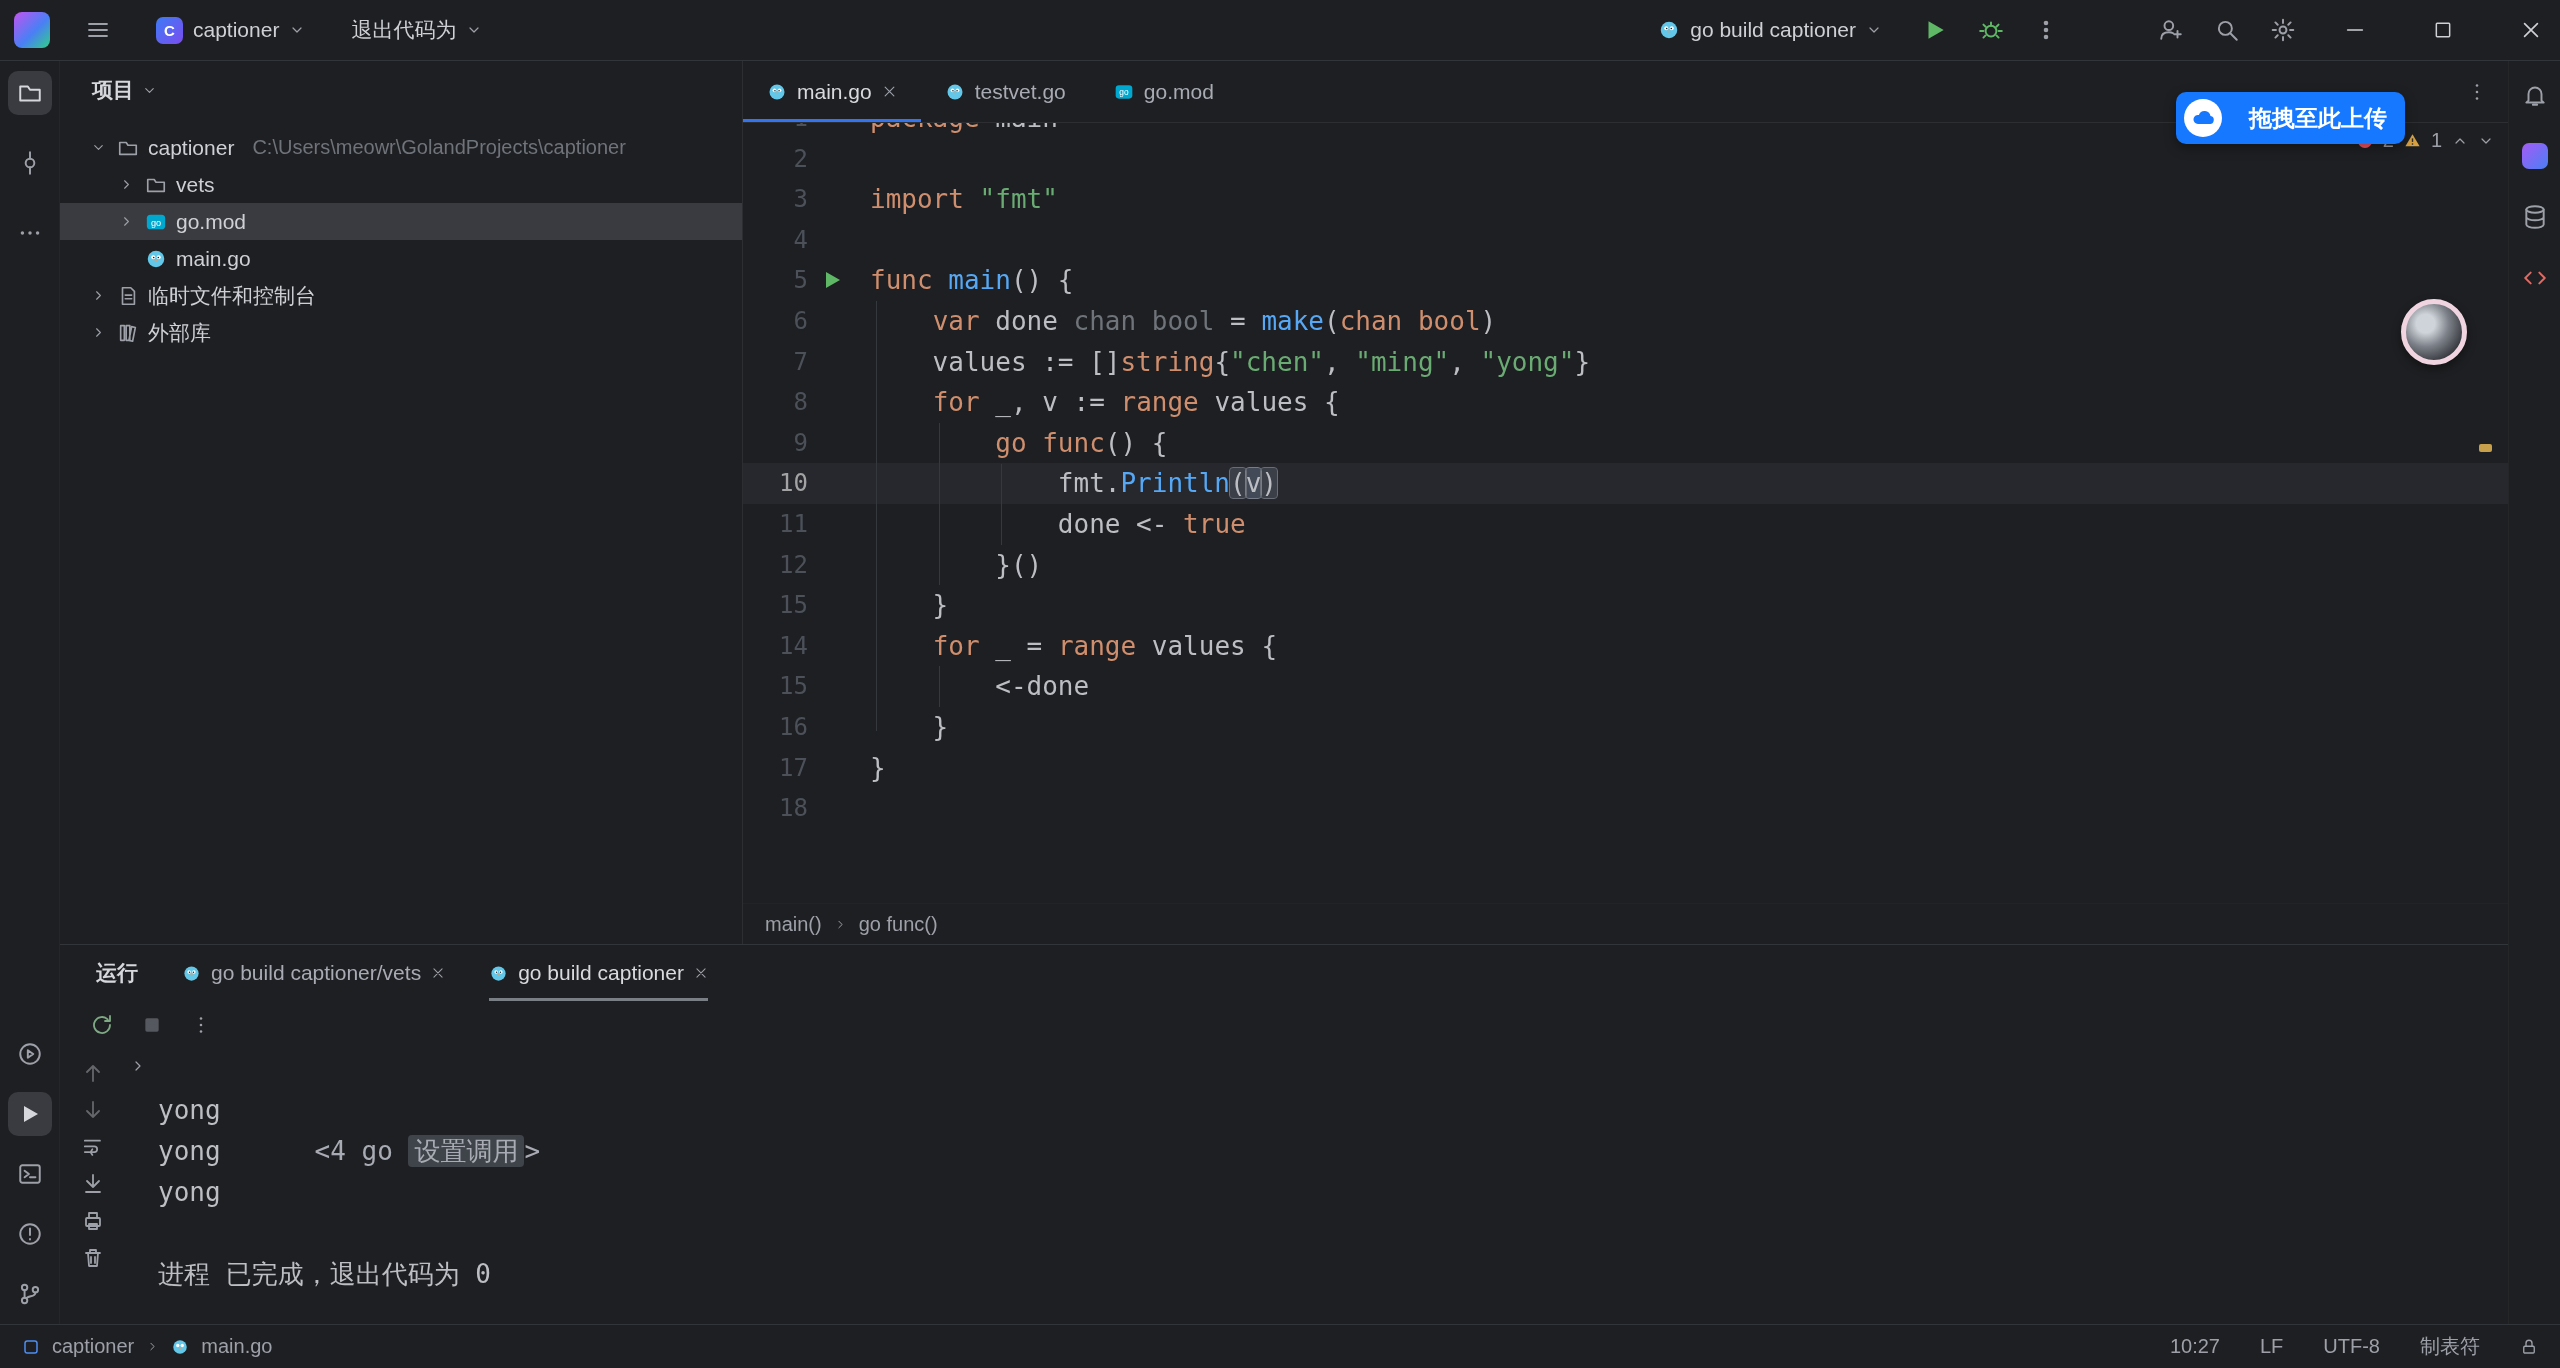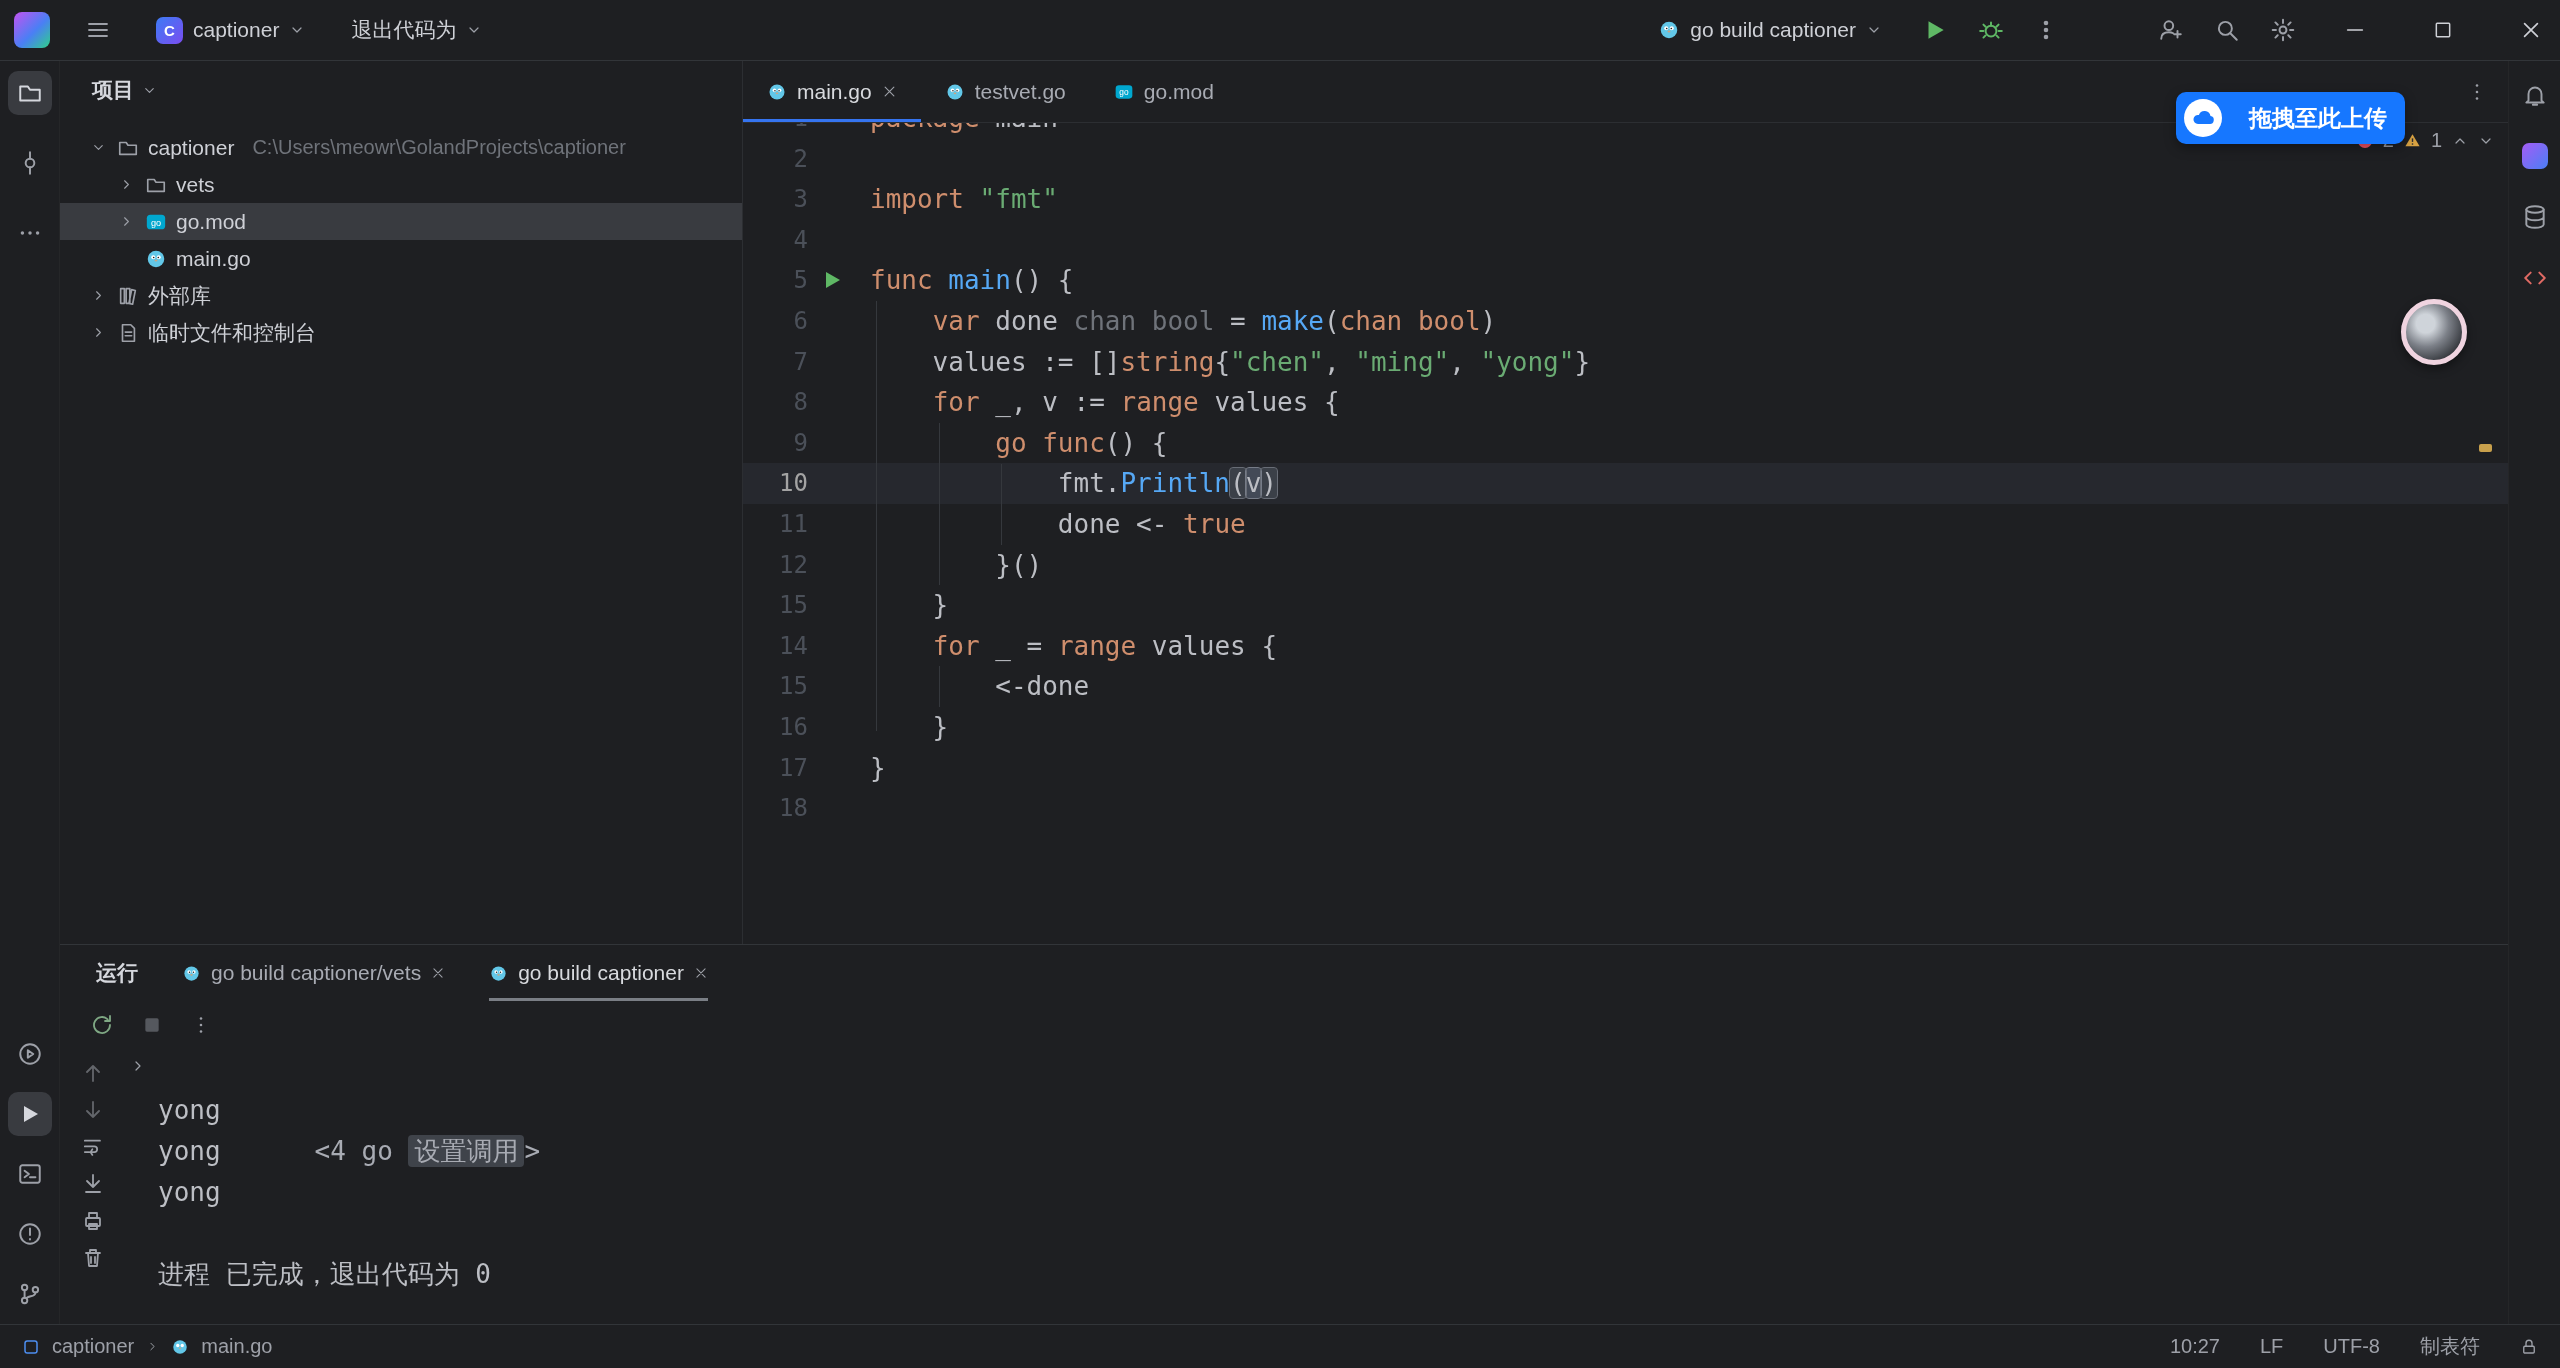--- a/index.html
+++ b/index.html
@@ -324,38 +324,38 @@
         <span class="lbl">main.go</span>
       </div>
       <div class="trow t-d0">
         <span class="chev-slot">
             <svg class="ic" width="15" height="15" viewBox="0 0 24 24">
               <path d="M9 6l6 6-6 6"></path>
             </svg>
           </span>
         <span class="ticon">
             <svg class="ic" width="22" height="22" viewBox="0 0 24 24">
-              <path d="M4 4h4v16H4zM10 4h4v16h-4zM16 5l4 1-3 15-4-1z"></path>
-            </svg>
-          </span>
-        <span class="lbl">外部库</span>
+              <path d="M6 3h9l4 4v14H6z"></path>
+              <path d="M9 11h7M9 15h7"></path>
+            </svg>
+          </span>
+        <span class="lbl">临时文件和控制台</span>
       </div>
       <div class="trow t-d0">
         <span class="chev-slot">
             <svg class="ic" width="15" height="15" viewBox="0 0 24 24">
               <path d="M9 6l6 6-6 6"></path>
             </svg>
           </span>
         <span class="ticon">
             <svg class="ic" width="22" height="22" viewBox="0 0 24 24">
-              <path d="M6 3h9l4 4v14H6z"></path>
-              <path d="M9 11h7M9 15h7"></path>
-            </svg>
-          </span>
-        <span class="lbl">临时文件和控制台</span>
+              <path d="M4 4h4v16H4zM10 4h4v16h-4zM16 5l4 1-3 15-4-1z"></path>
+            </svg>
+          </span>
+        <span class="lbl">外部库</span>
       </div>
     </div>
   </aside>
 
   <main class="editor-zone">
     <div class="tabbar">
       <div class="etab active">
         <svg width="20" height="20" viewBox="0 0 24 24">
             <circle cx="12" cy="12" r="9" fill="#62c7e8"></circle>
             <circle cx="9" cy="10" r="2.2" fill="#fff"></circle>
@@ -437,20 +437,27 @@
         <svg class="ic" width="16" height="16" viewBox="0 0 24 24">
             <path d="M6 15l6-6 6 6"></path>
           </svg>
         <svg class="ic" width="16" height="16" viewBox="0 0 24 24">
             <path d="M6 9l6 6 6-6"></path>
           </svg>
       </div>
       <div class="scrollmark"></div>
     </div>
 
+    <div class="breadcrumbs">
+      <span>main()</span>
+      <svg class="ic" width="13" height="13" viewBox="0 0 24 24">
+          <path d="M9 6l6 6-6 6"></path>
+        </svg>
+      <span>go func()</span>
+    </div>
   </main>
 
   <section class="run-panel">
     <div class="run-tabs">
       <div class="run-title">
           <span>运行</span>
         </div>
       <div class="rtab">
         <svg width="19" height="19" viewBox="0 0 24 24">
             <circle cx="12" cy="12" r="9" fill="#62c7e8"></circle>

